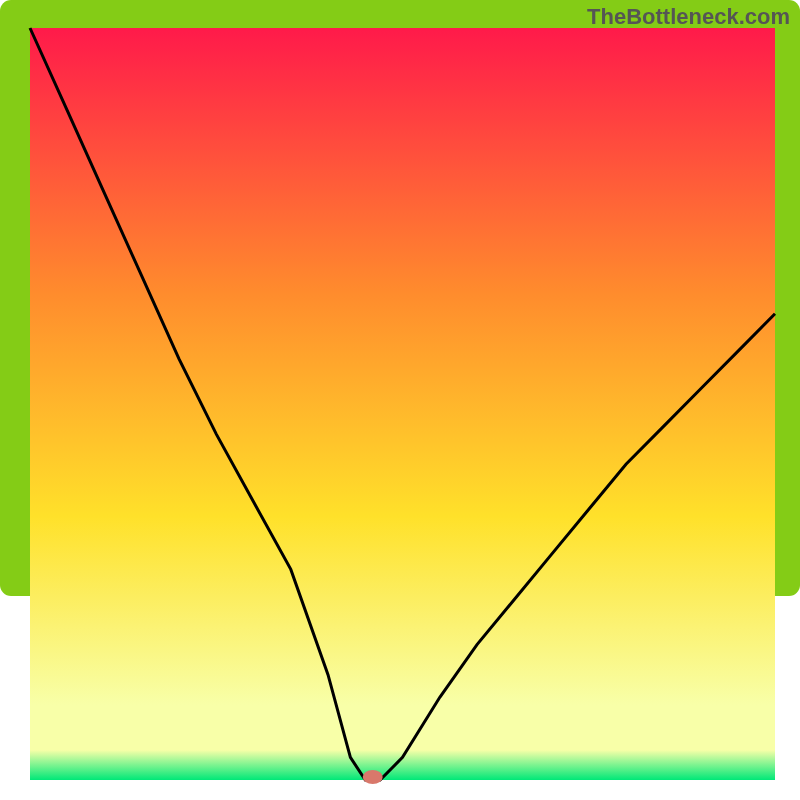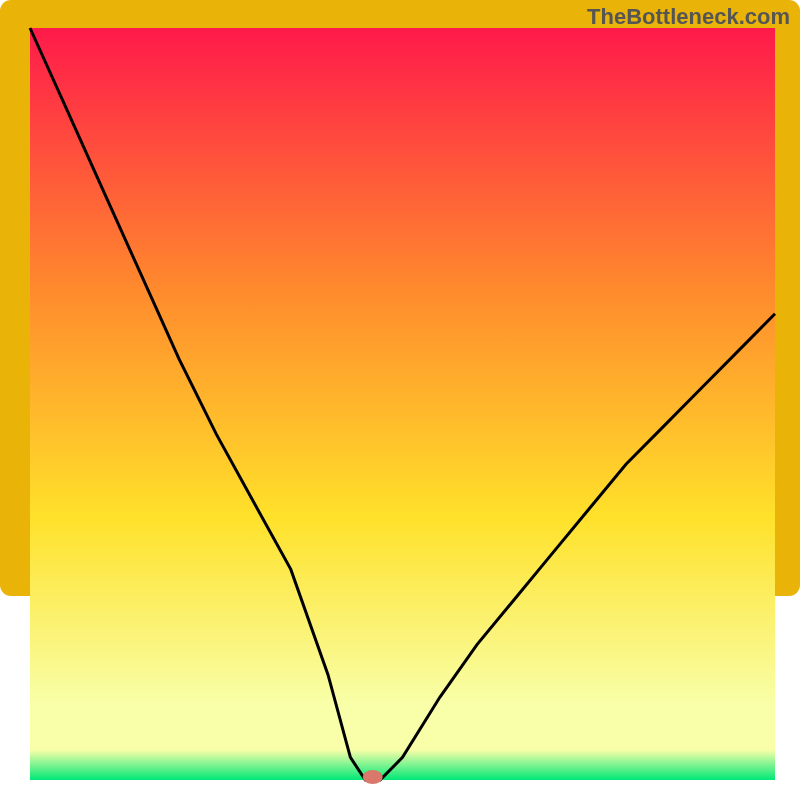--- a/index.html
+++ b/index.html
@@ -7,21 +7,21 @@
     padding: 0;
     width: 800px;
     height: 800px;
     overflow: hidden;
     font-family: Arial, sans-serif;
   }
   .chart-container {
     width: 800px;
     height: 596px;
     position: relative;
-    background: #eab308;
+    background: #84cc16;
     border-radius: 11px;
   }
   .watermark {
     position: absolute;
     top: 4px;
     right: 10px;
     color: #555;
     font-size: 22px;
     font-weight: 600;
     z-index: 10;

